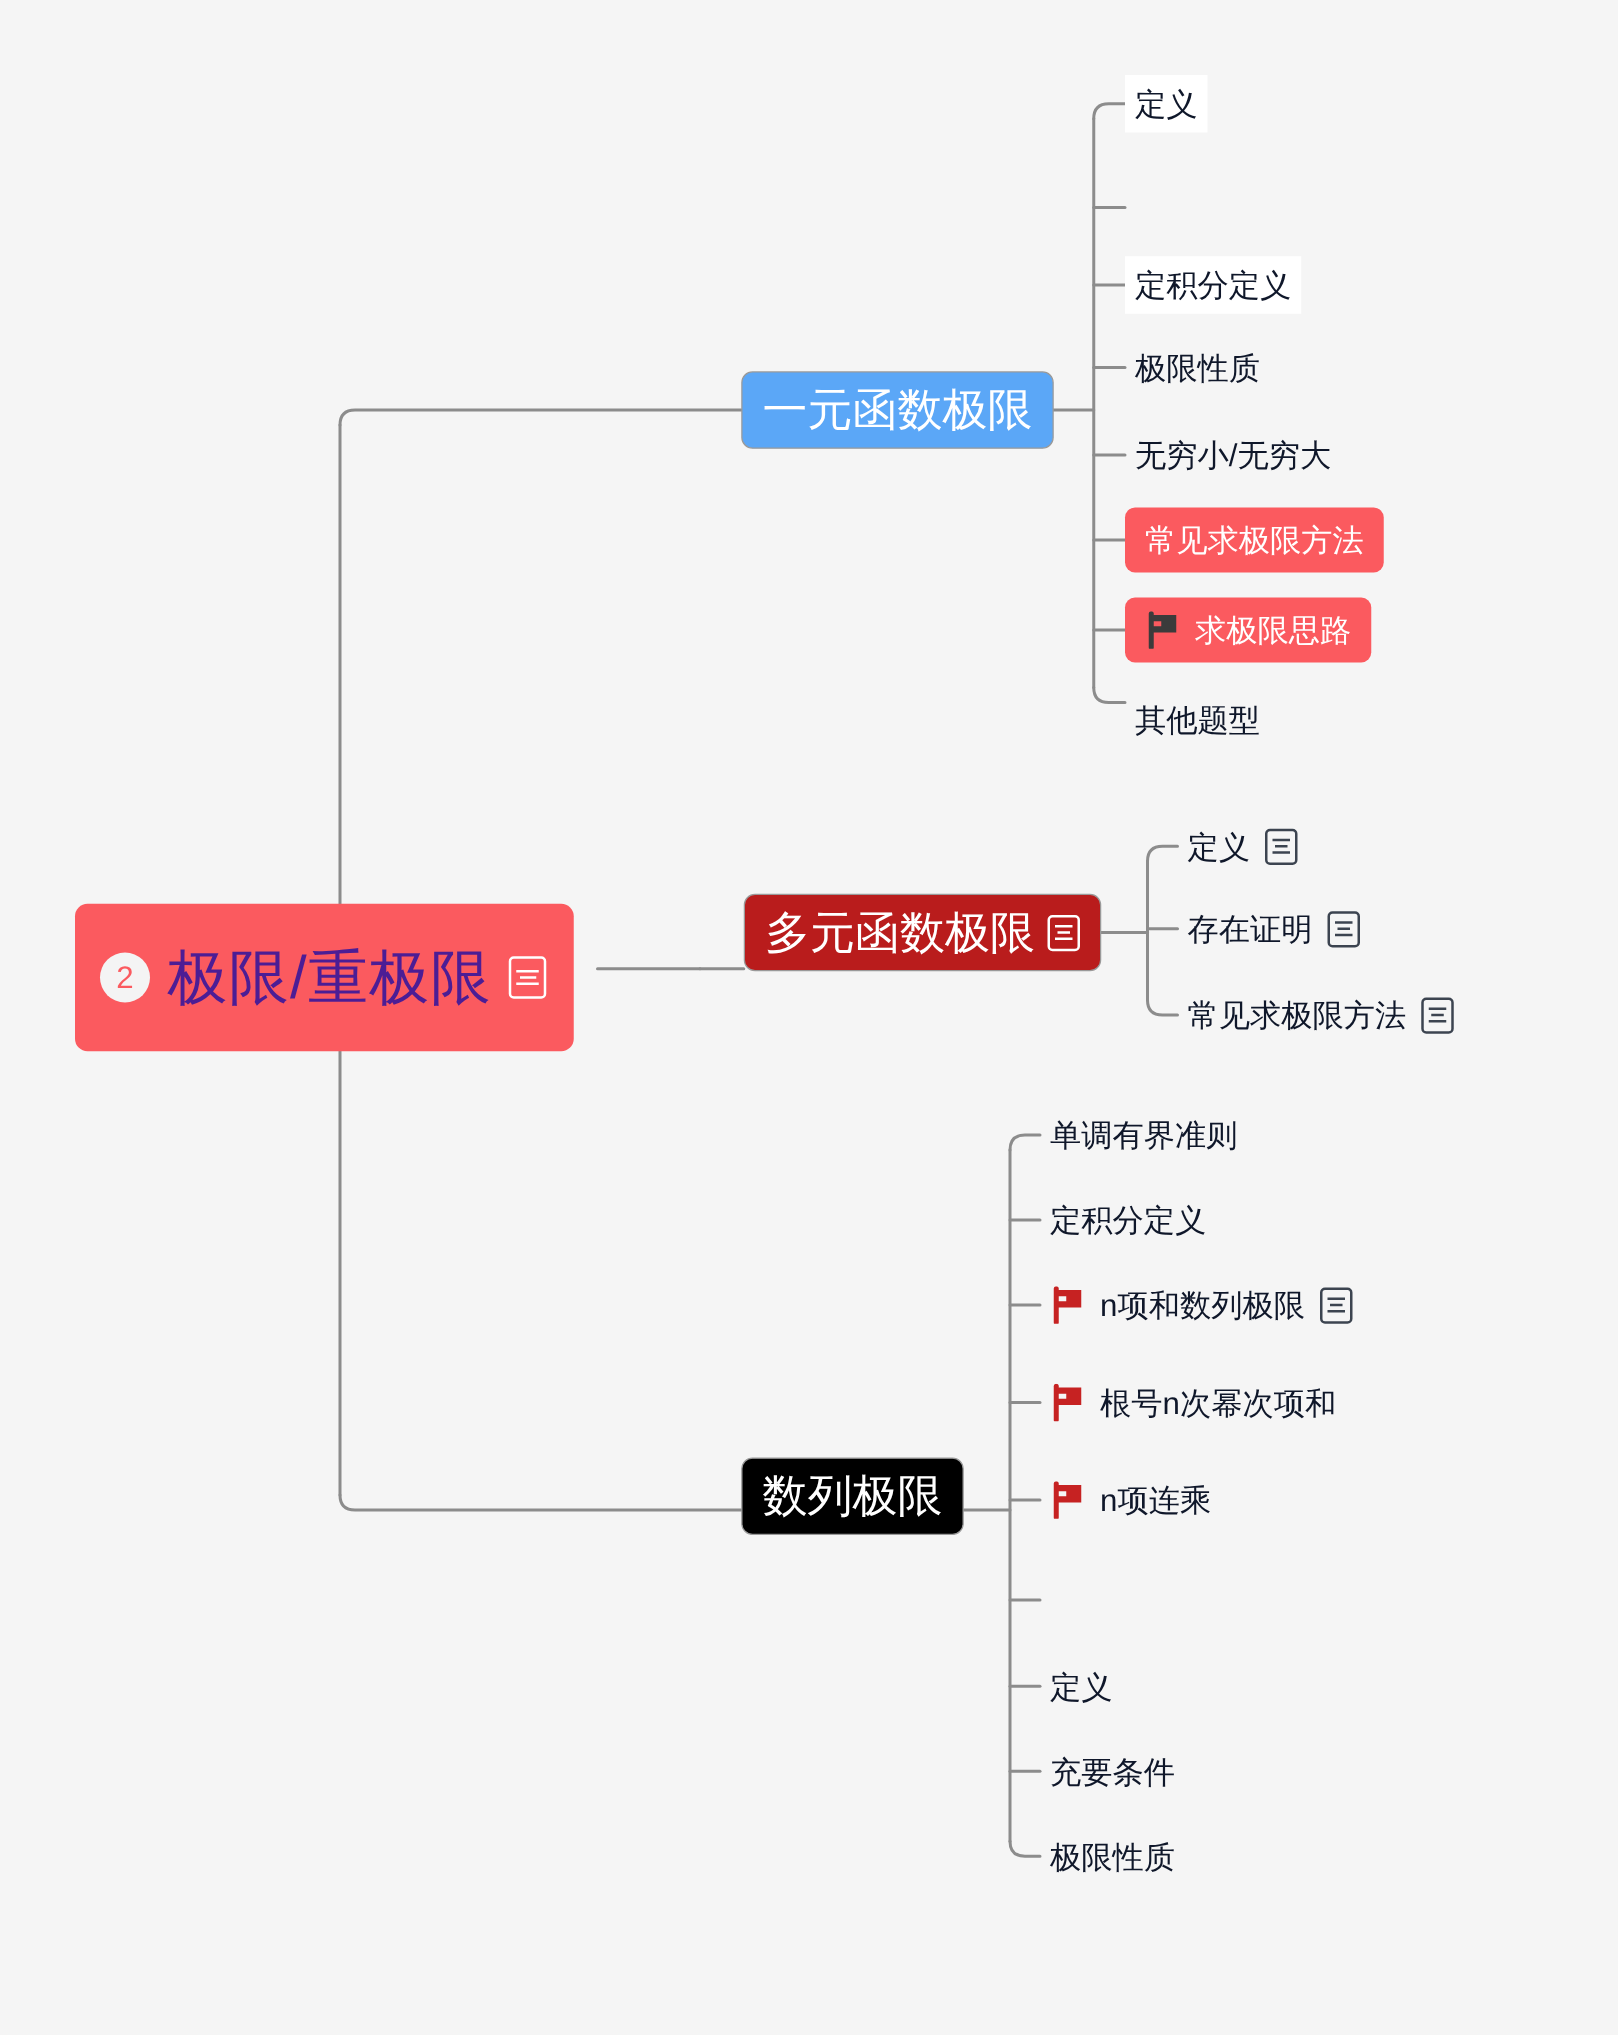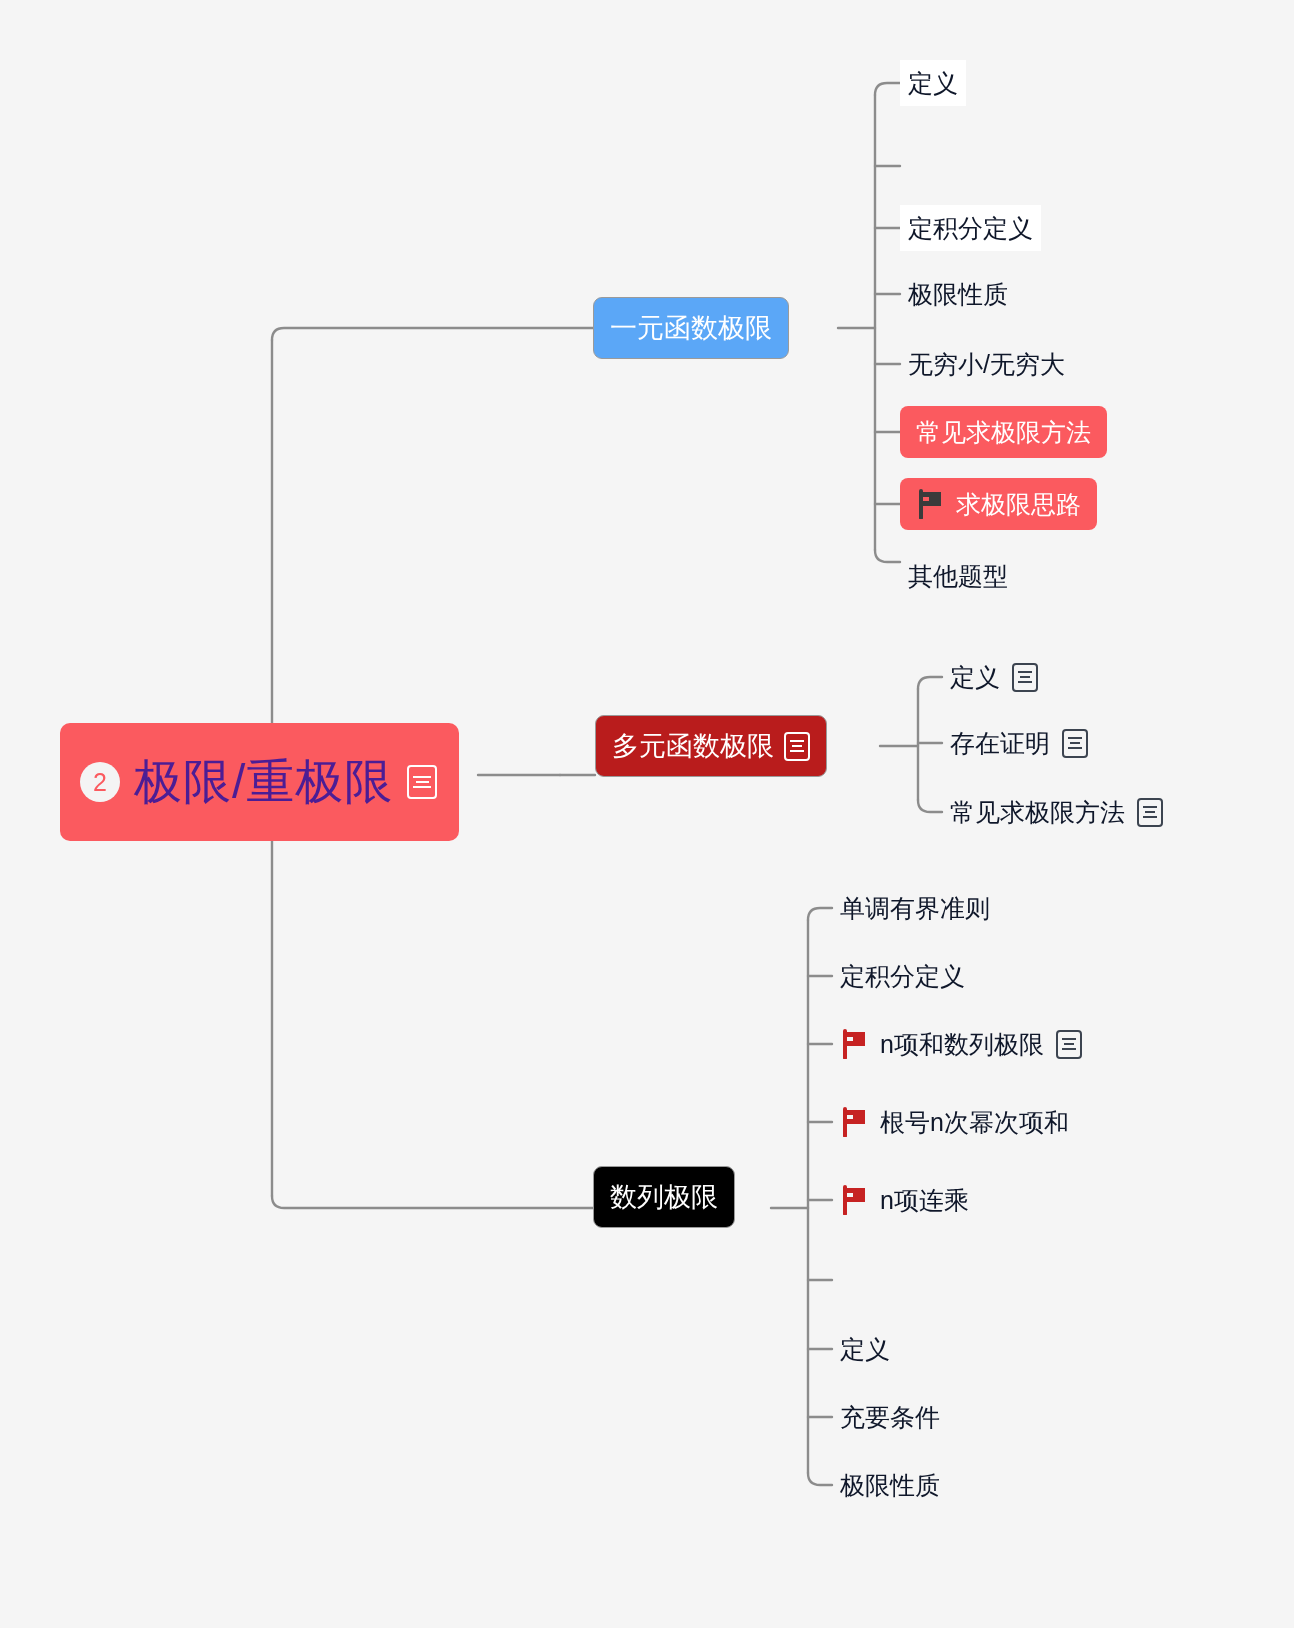--- a/index.html
+++ b/index.html
@@ -68,21 +68,21 @@
 
   
   .node.branch {
     border-radius: 9px;
     border: 1px solid #9a9a9a;
     padding: 0 16px;
     height: 62px;
     gap: 10px;
   }
   .node.branch .label {
-    font-size: 27px;
+    font-size: 36px;
     color: #ffffff;
   }
 
   
   .node.leaf {
     height: 46px;
     padding: 0 8px;
     gap: 12px;
   }
   .node.leaf .label {

